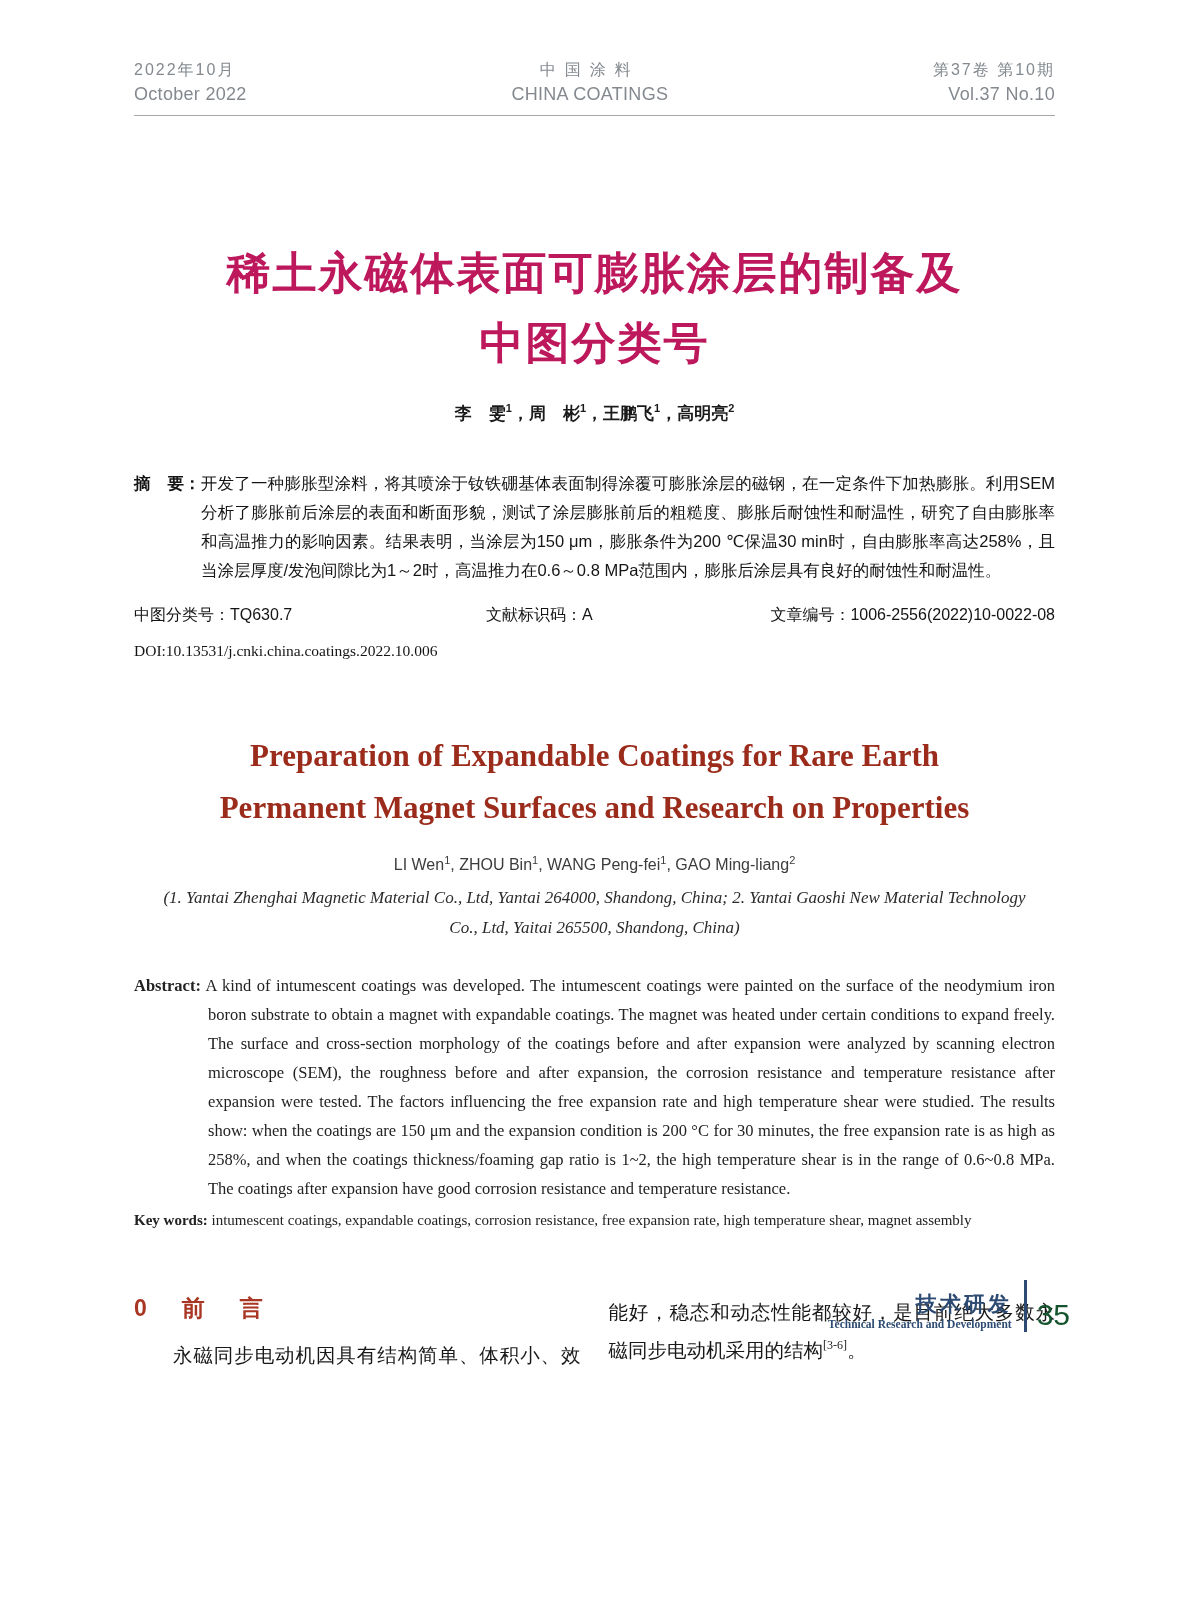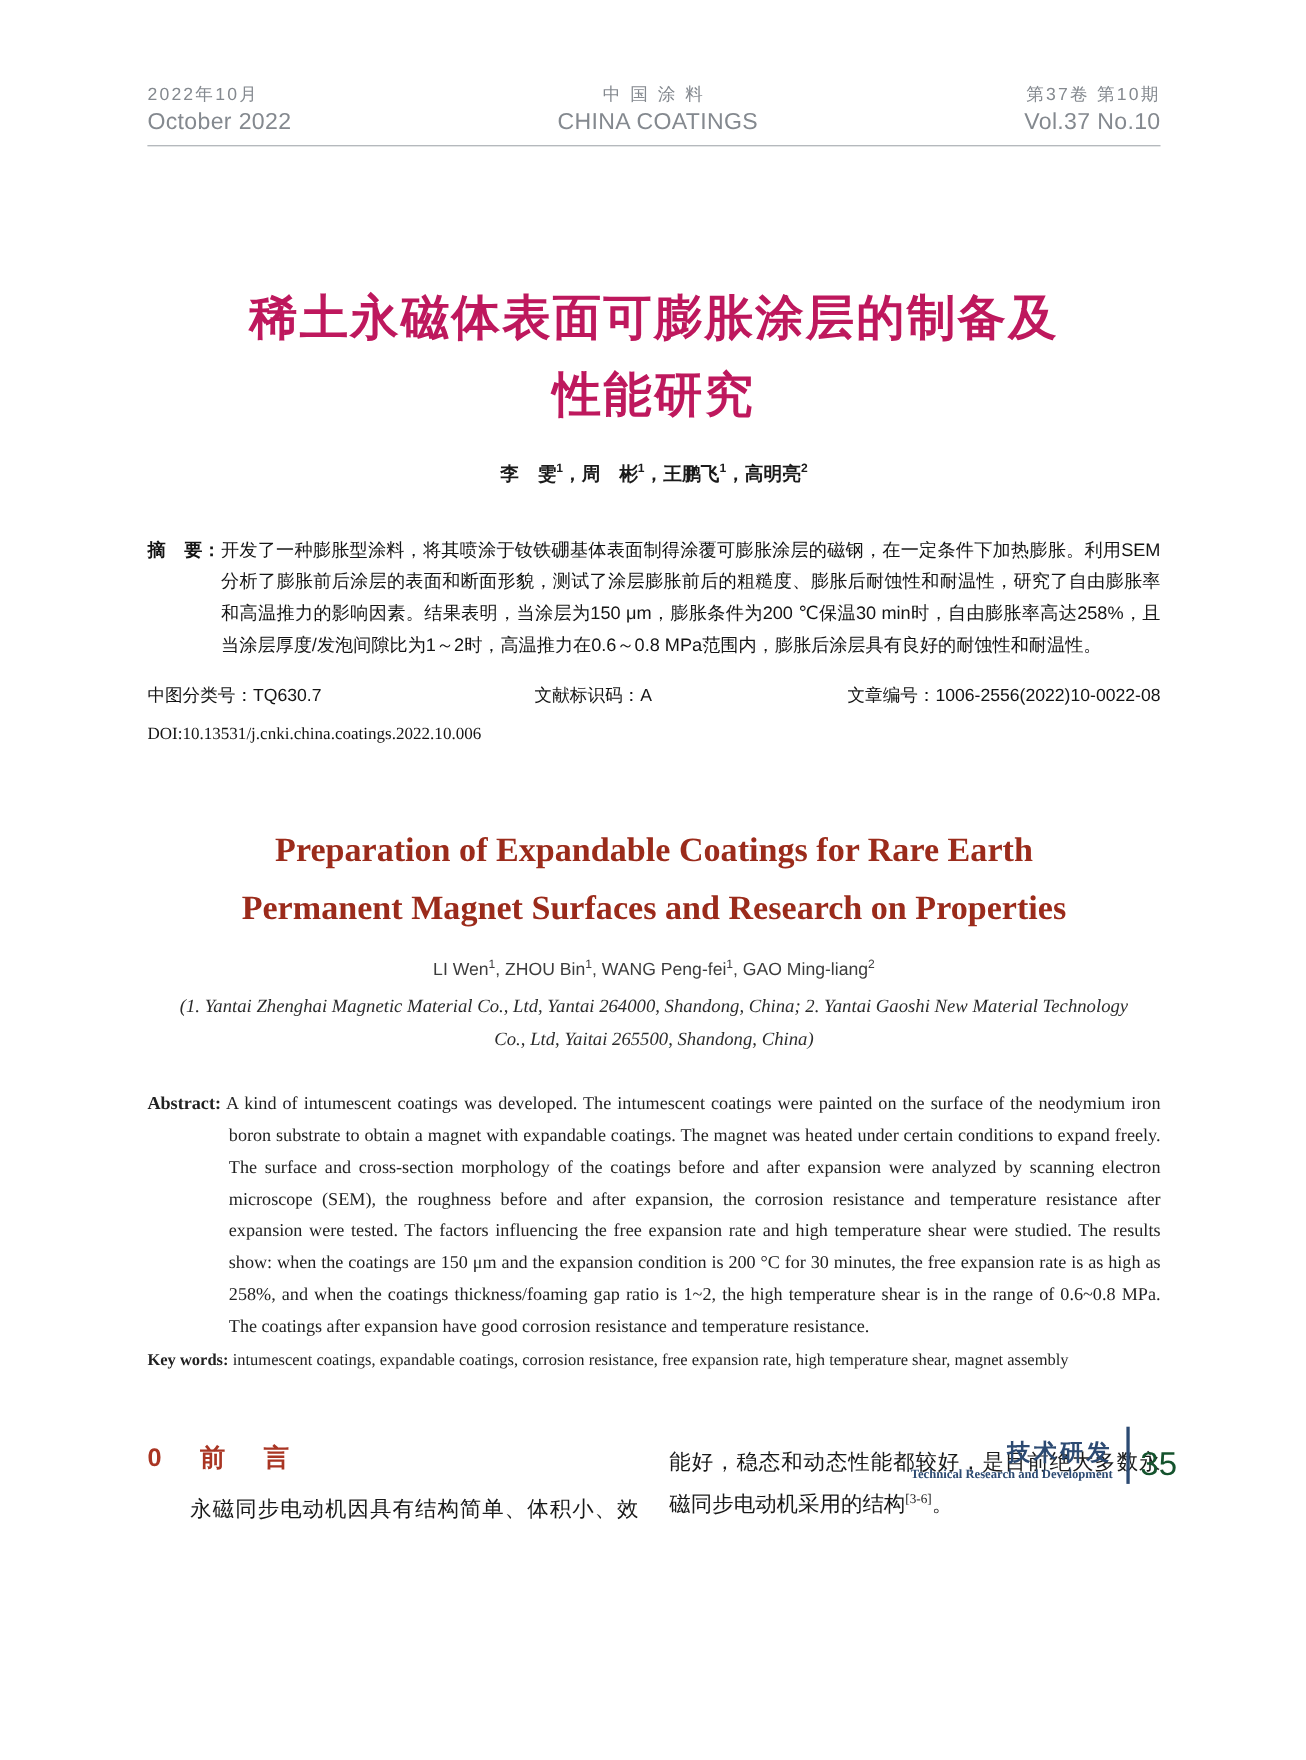--- a/index.html
+++ b/index.html
@@ -1,39 +1,39 @@
 <!DOCTYPE html>
 <html><head>
 <meta charset="utf-8">
 <style>
   * { margin:0; padding:0; box-sizing:border-box; }
   html,body { background:#ffffff; }
   .page {
     position:relative;
     width:1187px; height:1372px;
-    margin:17px auto;
+    margin:0 auto;
     background:#ffffff;
     font-family:"Liberation Sans","DejaVu Sans",sans-serif;
     color:#1c1c1c;
     overflow:hidden;
     padding:58px 132px 0 134px;
   }
   
   .jheader {
     display:flex; justify-content:space-between; align-items:flex-end;
     color:#84898f;
     border-bottom:1.5px solid #a3a8ad;
     padding-bottom:9px;
   }
   .jheader .cell { line-height:24px; font-size:16px; }
   .jheader .cell.center { text-align:center; }
   .jheader .cell.right { text-align:right; }
   .jheader .cn { letter-spacing:2px; }
   .jheader .cn.spread { letter-spacing:9px; }
-  .jheader .en { font-size:21px; letter-spacing:0.3px; }
+  .jheader .en { font-size:18px; letter-spacing:0.3px; }
 
   
   .cn-title {
     margin-top:122px;
     text-align:center;
     color:#be185d;
     font-weight:bold;
     font-size:44px;
     line-height:70px;
     letter-spacing:2px;
@@ -201,21 +201,21 @@
       <div class="en">CHINA COATINGS</div>
     </div>
     <div class="cell right">
       <div class="cn">第37卷 第10期</div>
       <div class="en">Vol.37 No.10</div>
     </div>
   </div>
 
   <h1 class="cn-title">
     <div>稀土永磁体表面可膨胀涂层的制备及</div>
-    <div>性能研究</div>
+    <div>中图分类号</div>
   </h1>
 
   <div class="cn-authors">
     <span><span>李　雯</span><sup>1</sup><span>，</span></span><span><span>周　彬</span><sup>1</sup><span>，</span></span><span><span>王鹏飞</span><sup>1</sup><span>，</span></span><span><span>高明亮</span><sup>2</sup><span></span></span>
   </div>
 
 
   <p class="cn-abstract">
     <span class="label">摘　要：</span><span>开发了一种膨胀型涂料，将其喷涂于钕铁硼基体表面制得涂覆可膨胀涂层的磁钢，在一定条件下加热膨胀。利用SEM分析了膨胀前后涂层的表面和断面形貌，测试了涂层膨胀前后的粗糙度、膨胀后耐蚀性和耐温性，研究了自由膨胀率和高温推力的影响因素。结果表明，当涂层为150 μm，膨胀条件为200 ℃保温30 min时，自由膨胀率高达258%，且当涂层厚度/发泡间隙比为1～2时，高温推力在0.6～0.8 MPa范围内，膨胀后涂层具有良好的耐蚀性和耐温性。</span>
   </p>

